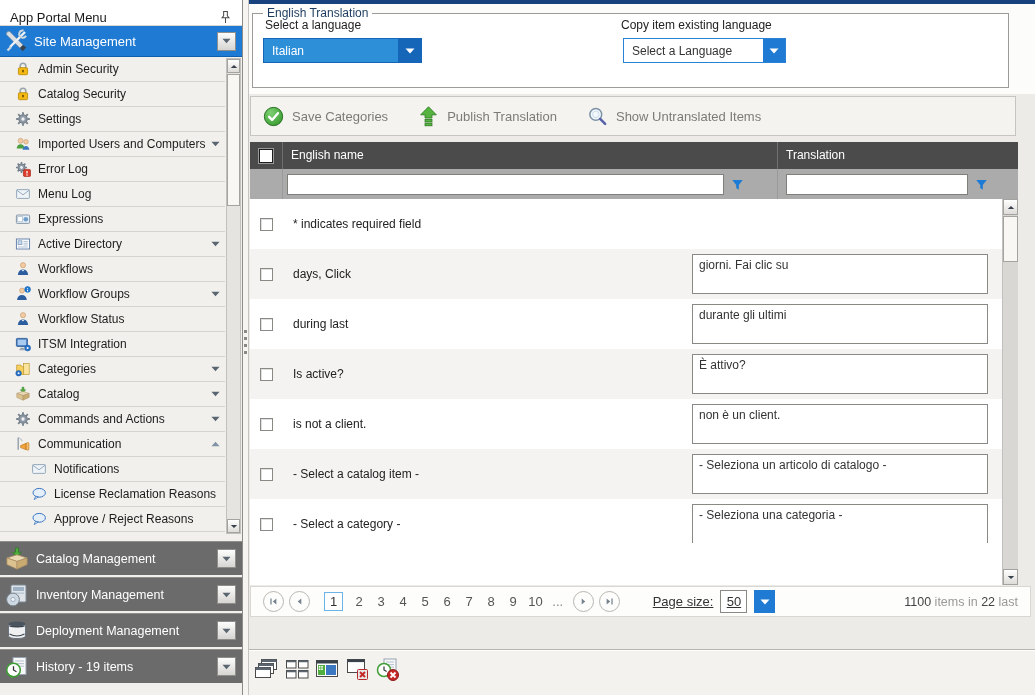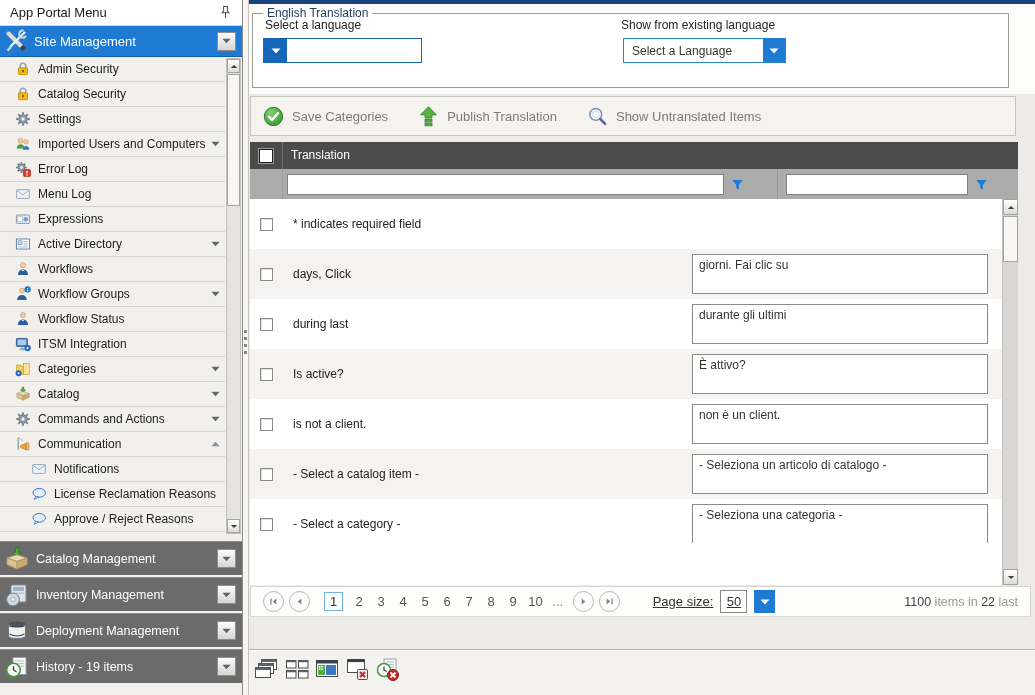--- a/index.html
+++ b/index.html
@@ -7,21 +7,21 @@
     --header-dark:#4b4b4b; --filter-gray:#ababab; --section-gray:#6b6b6b; --page-bg:#ecebe7;
   }
   *{box-sizing:border-box; margin:0; padding:0;}
   body{font-family:"Liberation Sans","DejaVu Sans",sans-serif; background:#dcdbd7;}
   .screen{position:relative; width:1035px; height:695px; overflow:hidden; background:var(--page-bg); font-size:12px; color:#222;}
   .icon{display:inline-flex; align-items:center; justify-content:center; flex:none;}
   .icon svg{width:100%; height:100%; display:block;}
 
   
   .sidebar{position:absolute; left:0; top:0; width:243px; height:695px; background:#f1f0ed; border-right:1px solid #8d8c88;}
-  .sb-header{height:26px; background:#fff; display:flex; align-items:center; padding:0 10px; font-size:13px; color:#1a1a1a; border-bottom:1px solid #d8d7d3;}
+  .sb-header{height:26px; background:#fff; display:flex; align-items:flex-end; padding:0 10px; font-size:13px; color:#1a1a1a; border-bottom:1px solid #d8d7d3;}
   .sb-header .icon{margin-left:auto; width:13px; height:15px;}
   .site-header{height:31px; background:var(--accent); border-bottom:1px solid #0f5fae; color:#fff; display:flex; align-items:center; gap:6px; padding:0 6px 0 4px; font-size:13px;}
   .site-header .icon.big{width:24px; height:24px;}
   .dd-btn{margin-left:auto; width:19px; height:19px; background:linear-gradient(#fdfdfd,#d6d5d2); border:1px solid #8f8e8a; display:flex; align-items:center; justify-content:center;}
   .dd-btn svg{width:9px; height:6px;}
   .menu-wrap{position:relative; height:482px; padding-right:17px; overflow:hidden;}
   .menu-item{position:relative; height:25px; border-bottom:1px solid #d6d4d0; display:flex; align-items:center; gap:7px; padding-left:15px; background:#f1f0ed; color:#1c1c1c; cursor:default;}
   .menu-item.indent{padding-left:31px;}
   .menu-item .icon{width:16px; height:16px;}
   .mi-label{white-space:nowrap; overflow:hidden;}
@@ -478,22 +478,23 @@
   </div>
 
   <div class="main">
     <div class="top-band"></div>
     <div class="navy-strip"></div>
 
     <fieldset class="lang">
       <legend>English Translation</legend>
     </fieldset>
     <span class="fld-label lt-left-label">Select a language</span>
-    <span class="fld-label lt-right-label">Show from existing language</span>
+    <span class="fld-label lt-right-label">Copy item existing language</span>
     <div class="sel sel-italian">
+      <span class="sel-fill">Italian</span>
       <span class="sel-btn">
           <svg viewBox="0 0 10 6">
             <path d="M.5.5h9L5 5.5z" fill="#fff"></path>
           </svg>
         </span>
     </div>
     <div class="sel sel-copy">
       <span class="sel-fill">Select a Language</span>
       <span class="sel-btn">
           <svg viewBox="0 0 10 6">
@@ -538,20 +539,21 @@
           </span>
         <span>Show Untranslated Items</span>
       </span>
     </div>
 
     <div class="table">
       <div class="thead">
         <span class="th-check">
             <span class="hcb"></span>
           </span>
+        <span class="th-en">English name</span>
         <span class="th-tr">Translation</span>
       </div>
       <div class="tfilter">
         <span class="tf-check"></span>
         <span class="tf-en">
           <input value="" style="">
           <span class="icon funnel">
               <svg viewBox="0 0 14 14">
                 <path d="M1.4 2.2h11.2L8.4 7.6v5l-2.8-1.7V7.6z" fill="#1c7bd4"></path>
               </svg>

